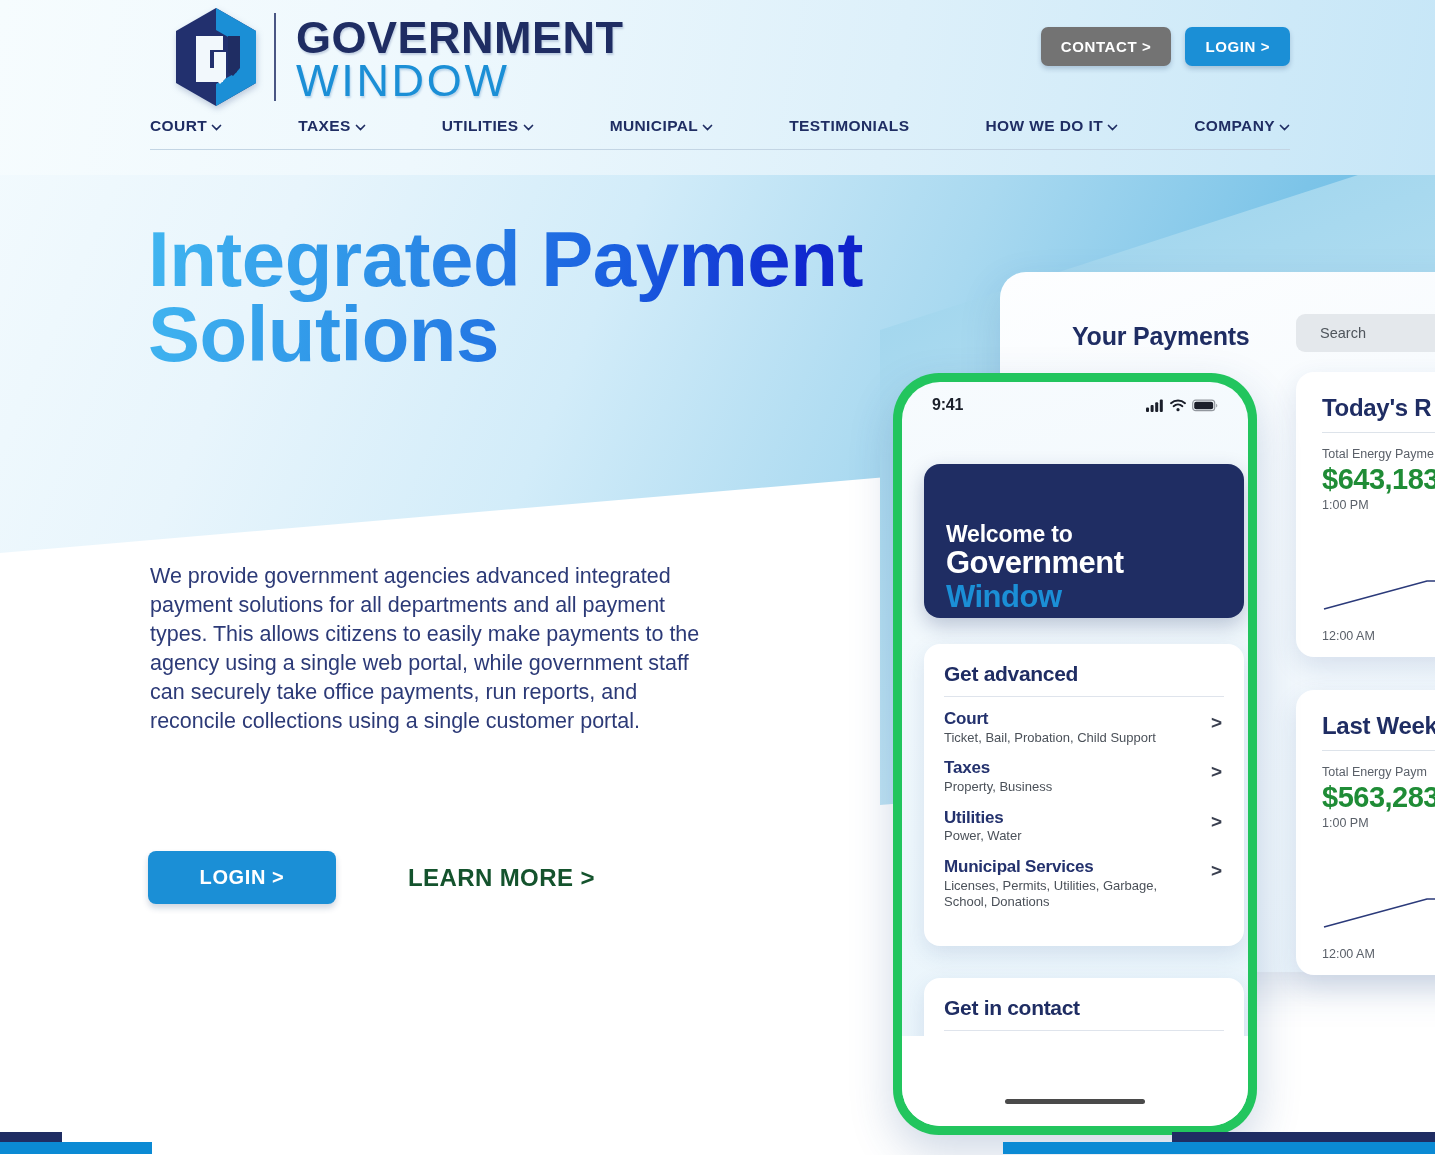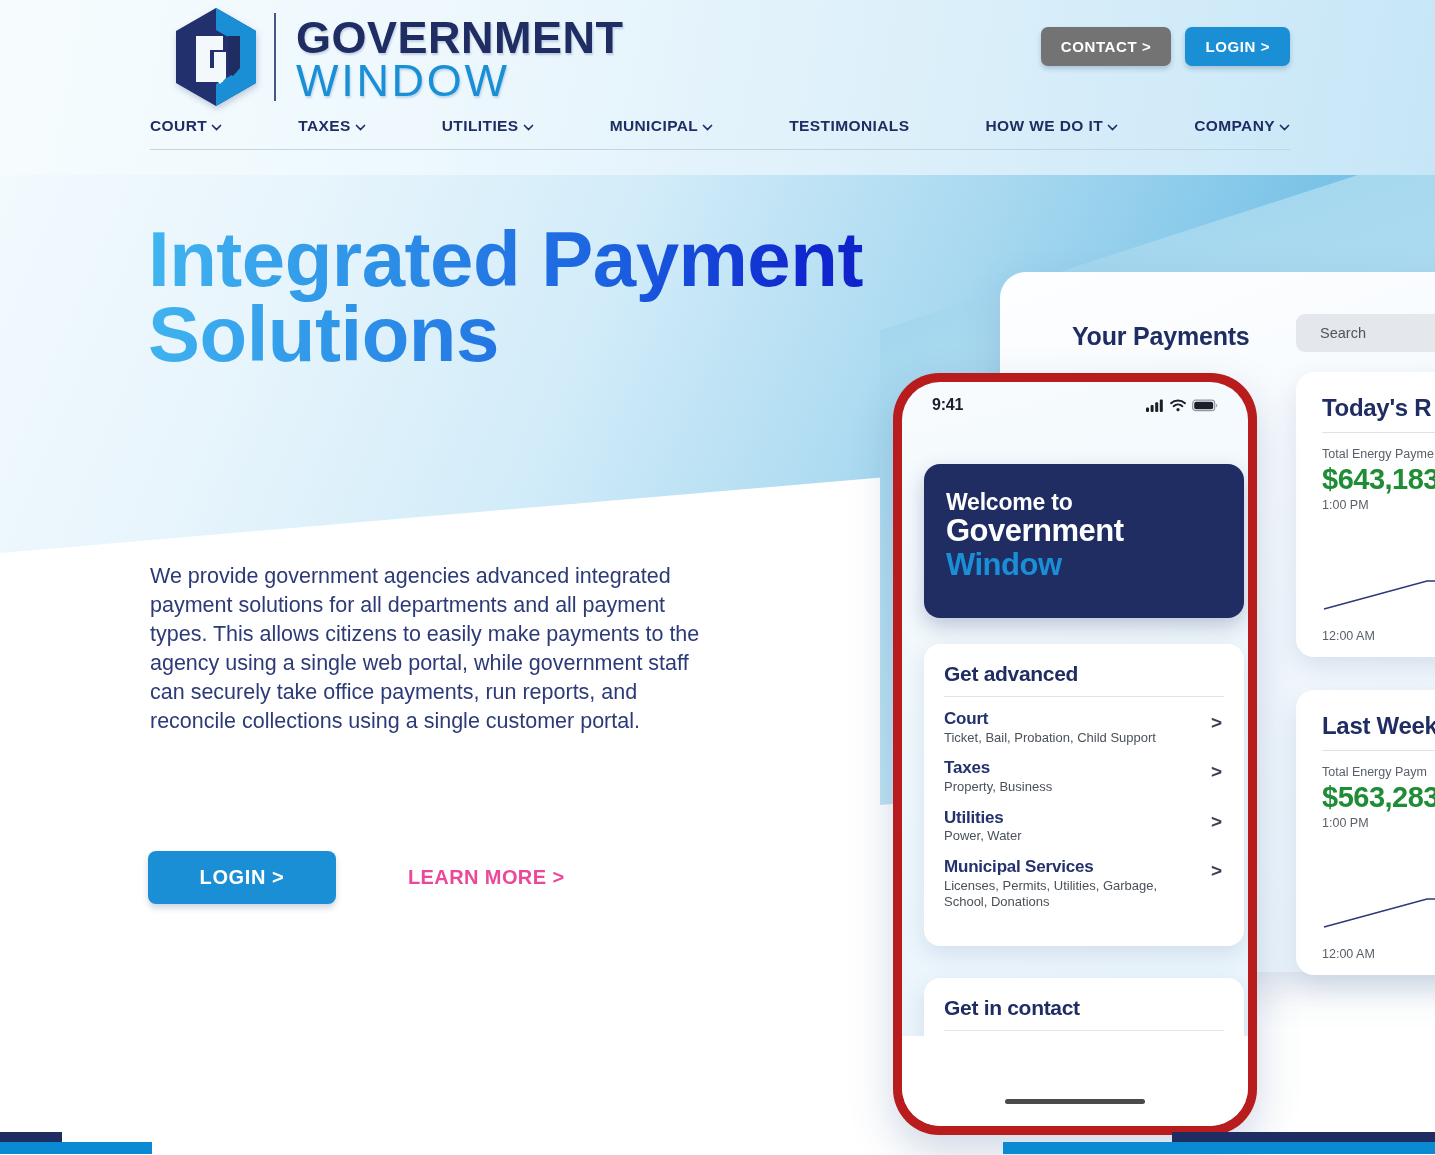--- a/index.html
+++ b/index.html
@@ -129,21 +129,21 @@
   .cta-login {
     background: #1b8fd6; color: #fff; border: none;
     font-family: "Liberation Sans", sans-serif;
     font-weight: bold; font-size: 20px; letter-spacing: .6px;
     border-radius: 8px; padding: 15px 0; width: 188px;
     cursor: pointer;
     box-shadow: 0 4px 6px rgba(20,50,100,0.2);
   }
   .cta-learn {
     margin-left: 72px;
-    color: #ec4899; font-weight: bold; font-size: 20px; letter-spacing: .4px;
+    color: #14532d; font-weight: bold; font-size: 24px; letter-spacing: .4px;
     text-decoration: none; cursor: pointer;
   }
 
   
   .dash {
     position: absolute;
     left: 1000px; top: 272px;
     width: 600px; height: 700px;
     background: linear-gradient(160deg, #fdfeff 0%, #f4f9fd 45%, #eaf4fb 100%);
     border-radius: 26px;
@@ -182,21 +182,21 @@
   .dc-amt { font-size: 29px; font-weight: bold; color: #1f8c36; letter-spacing: -.5px; margin-top: 2px; }
   .dc-time { font-size: 12.5px; color: #5a6069; margin-top: 2px; }
   .dc-chart { position: absolute; left: 26px; bottom: 42px; width: 210px; height: 52px; }
   .dc-axis { position: absolute; left: 26px; bottom: 14px; font-size: 12.5px; color: #5a6069; }
 
   
   .phone {
     position: absolute;
     left: 893px; top: 373px;
     width: 364px; height: 762px;
-    background: #b91c1c;
+    background: #22c55e;
     border-radius: 46px;
     box-shadow: 0 18px 44px rgba(40,80,140,0.22);
     padding: 9px;
     z-index: 8;
   }
   .phone-screen {
     position: relative;
     width: 100%; height: 100%;
     background: linear-gradient(165deg, #f7fbfe 0%, #eef7fc 55%, #e7f3fb 100%);
     border-radius: 38px;
@@ -210,21 +210,21 @@
   .status-time { font-size: 16px; font-weight: bold; color: #1b1f2a; letter-spacing: -.2px; }
   .status-icons { display: flex; align-items: center; gap: 6px; }
 
   .welcome {
     position: absolute; left: 22px; top: 82px;
     width: 320px; height: 154px;
     background: #1f2d63; border-radius: 16px;
     padding: 26px 0 0 22px;
     box-shadow: 0 8px 20px rgba(25,45,100,0.25);
   }
-  .w1 { font-size: 23px; font-weight: bold; color: #fff; line-height: 1.05; letter-spacing: -.2px; }
+  .w1 { font-size: 23px; font-weight: bold; color: #fff; line-height: 1.05; letter-spacing: -.2px; margin-top: 32px; }
   .w2 { font-size: 31px; font-weight: bold; color: #fff; line-height: 1.08; letter-spacing: -.5px; }
   .w3 { font-size: 31px; font-weight: bold; color: #1b8fd6; line-height: 1.08; letter-spacing: -.5px; }
 
   .card-gs {
     position: absolute; left: 22px; top: 262px;
     width: 320px;
     background: #fff; border-radius: 16px;
     padding: 18px 20px 20px 20px;
     box-shadow: 0 8px 22px rgba(40,80,140,0.13);
   }

